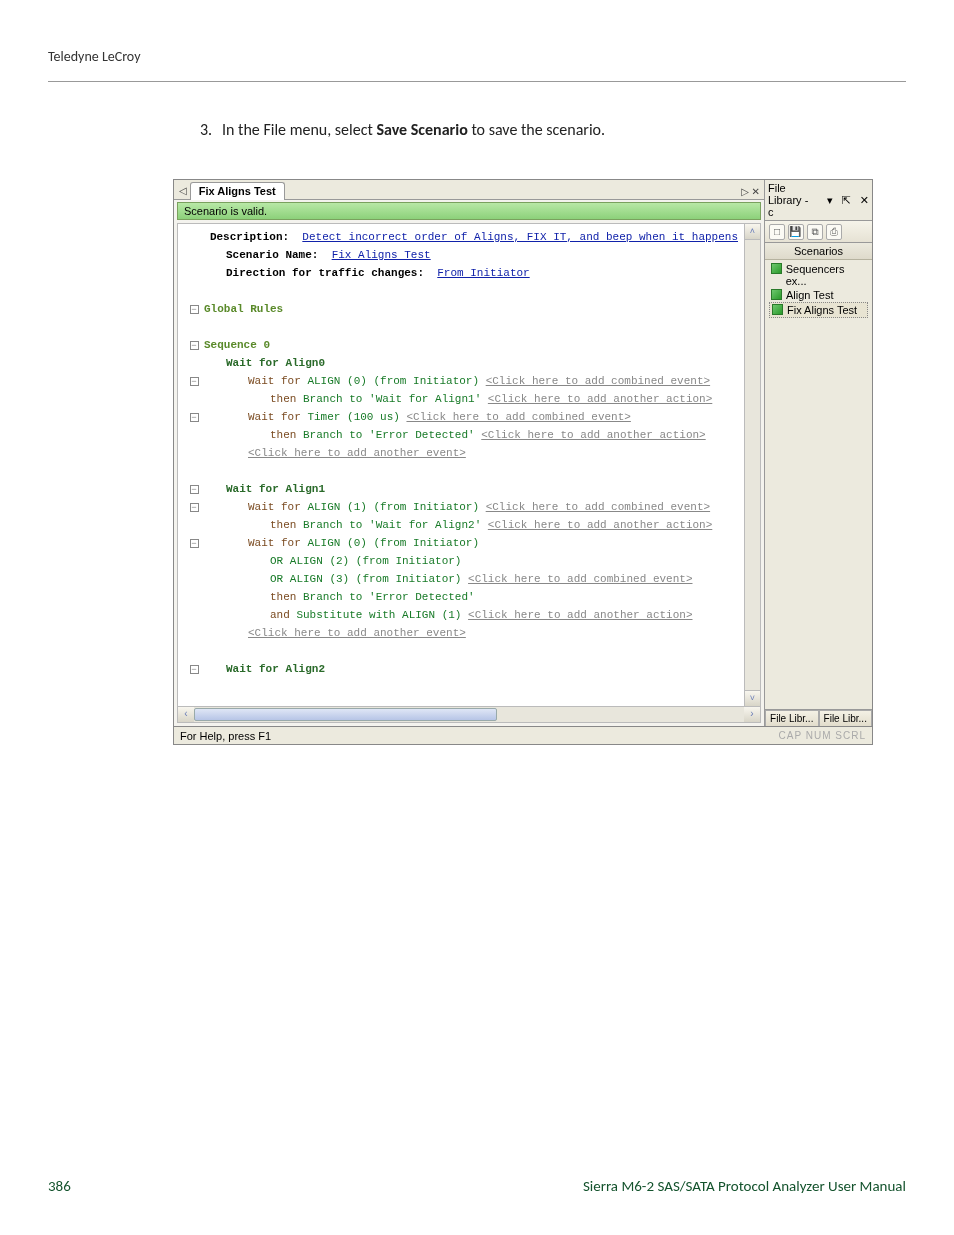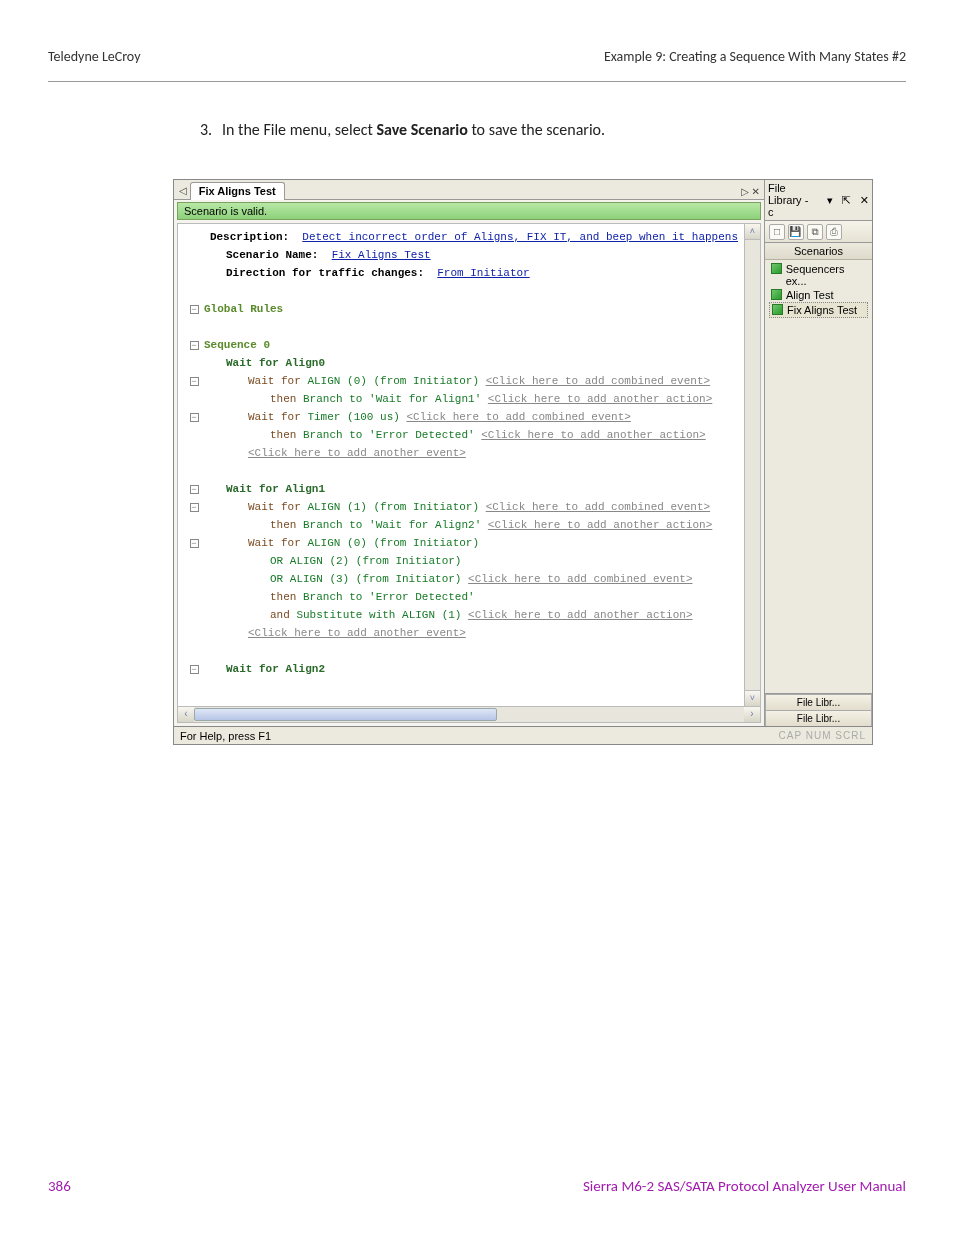--- a/index.html
+++ b/index.html
@@ -156,51 +156,50 @@
     background: linear-gradient(#eceade,#dedacb);
     border-bottom:1px solid #b5b29f;
     padding: 2px 6px;
     text-align:center;
     font-size: 11px;
   }
   .tree { padding: 2px 4px; font-size: 11px; }
   .tree-item { display:flex; align-items:flex-start; gap:4px; padding:1px 2px; }
   .tree-item.selected { background:#e8e4d2; border:1px dotted #888; }
   .sq { width:11px; height:11px; border:1px solid #2a7a2a; background: linear-gradient(135deg,#6ec86e,#2a9a2a); }
-  .side-tabs { margin-top:auto; border-top:1px solid #999; display:flex; font-size:10px;flex-direction:column; }
+  .side-tabs { margin-top:auto; border-top:1px solid #999; display:flex; font-size:10px; }
   .side-tab { flex:1; border:1px solid #aaa; border-bottom:none; background:linear-gradient(#f4f1e5,#e2ddcc); padding:2px 3px; text-align:center; overflow:hidden; white-space:nowrap; }
 
   .statusbar {
     display:flex;
     border:1px solid #888; border-top:none;
     background:#eceade;
     font-size:11px;
     height:18px;
     align-items:center;
     padding: 0 6px;
   }
   .statusbar .sp { flex:1; }
   .statusbar .ind { color:#aaa; margin-left:6px; letter-spacing:1px; font-size:10px; }
 
   .page-footer {
     display:flex;
     justify-content: space-between;
     font-size: 15px;
-    color: #a21caf;
+    color: #14532d;
     padding-top: 4px;
     margin-top: 8px;
   }
 </style>
 </head>
 <body>
 
 <div class="page">
   <div class="page-header">
     <div>Teledyne LeCroy</div>
-    <div>Example 9: Creating a Sequence With Many States #2</div>
   </div>
 
   <div class="content">
     <div class="step-row">
       <div class="step-num">3.</div>
       <div class="step-text">
         <span>In the File menu, select </span><span class="bold">Save Scenario</span><span> to save the scenario.</span>
       </div>
     </div>
 

